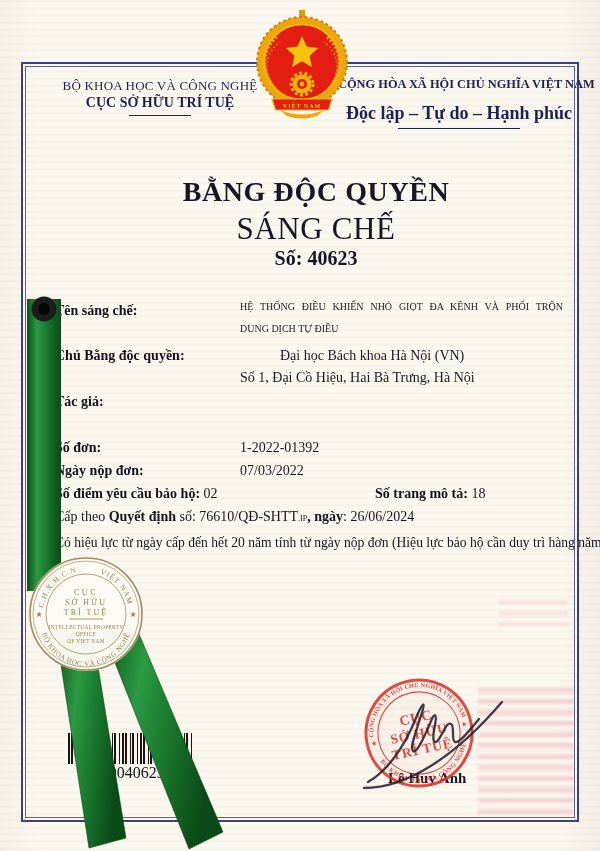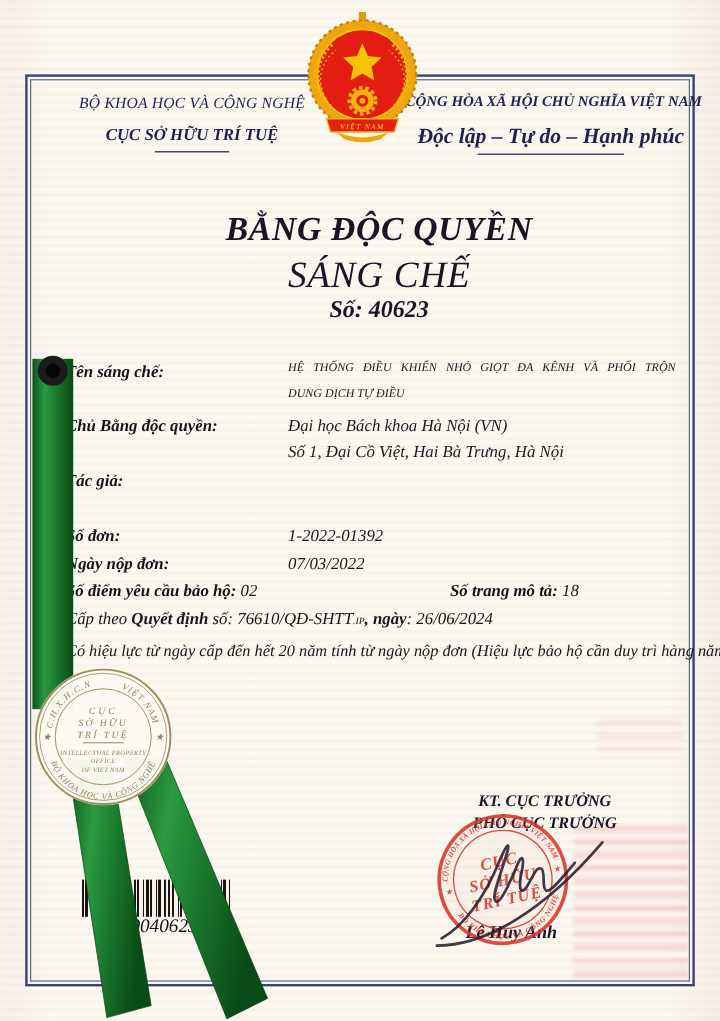--- a/index.html
+++ b/index.html
@@ -4,34 +4,33 @@
 <style>
   html,body{margin:0;padding:0;}
   #page{
     position:relative; width:600px; height:851px; overflow:hidden;
     background-color:#fcf9f1;
     background-image:
       linear-gradient(90deg, rgba(214,192,182,.14), rgba(255,255,255,0) 7%, rgba(255,255,255,0) 93%, rgba(214,192,182,.20)),
       repeating-linear-gradient(180deg, rgba(236,222,214,.22) 0 3px, rgba(255,255,255,0) 3px 7px);
     font-family:"Liberation Serif","DejaVu Serif",serif;
     color:#17141c;
-    font-style:italic;
   }
   .abs{position:absolute; line-height:1.15; white-space:nowrap;}
   
   #frame{
     position:absolute; left:25px; top:66px; right:25px; bottom:33px;
     border:1px solid #5a6198;
     box-shadow:0 0 0 2px #fbf8f0, 0 0 0 4px #39417e;
   }
   
   .hdr{color:#1c2150; text-align:center;}
   #hdr-left{left:46px; top:79px; width:228px;}
   #hdr-left .l1{font-size:13px; letter-spacing:.2px;}
-  #hdr-left .l2{font-size:14px; font-weight:700; margin-top:12px;}
+  #hdr-left .l2{font-size:14px; font-weight:700; margin-top:1px;}
   #hdr-right{left:338px; top:77px; width:242px;}
   #hdr-right .l1{font-size:12.4px; font-weight:700;}
   #hdr-right .l2{font-size:18px; font-weight:700; margin-top:12px;}
   .rule{border-top:1.6px solid #1c2150; margin:4px auto 0;}
   #hdr-left .rule{width:62px;}
   #hdr-right .rule{width:122px;}
   
   .title{left:37px; width:558px; text-align:center; color:#181526;}
   #title1{top:176px; font-size:28px; font-weight:700; letter-spacing:.6px;}
   #title2{top:211px; font-size:31px; letter-spacing:.6px;}
@@ -97,22 +96,22 @@
 
   <div id="title1" class="abs title">BẰNG ĐỘC QUYỀN</div>
   <div id="title2" class="abs title">SÁNG CHẾ</div>
   <div id="title3" class="abs title">Số: 40623</div>
 
   <div class="abs flabel" style="top:303px;">Tên sáng chế:</div>
   <div id="inv-l1" class="abs fval caps" style="top:301px;">HỆ THỐNG ĐIỀU KHIỂN NHỎ GIỌT ĐA KÊNH VÀ PHỐI TRỘN</div>
   <div class="abs fval caps" style="top:323px;">DUNG DỊCH TỰ ĐIỀU</div>
 
   <div class="abs flabel" style="top:348px;">Chủ Bằng độc quyền:</div>
-  <div class="abs fval" style="top:348px;">Đại học Bách khoa Hà Nội (VN)</div>
-  <div class="abs fval" style="top:370px;">Số 1, Đại Cồ Việt, Hai Bà Trưng, Hà Nội</div>
+  <div class="abs fval" style="top:348px;margin-left:40px;">Đại học Bách khoa Hà Nội (VN)</div>
+  <div class="abs fval" style="top:370px;">Số 1, Đại Cồ Hiệu, Hai Bà Trưng, Hà Nội</div>
 
   <div class="abs flabel" style="top:394px;">Tác giả:</div>
 
   <div class="abs flabel" style="top:440px;">Số đơn:</div>
   <div class="abs fval" style="top:440px;">1-2022-01392</div>
 
   <div class="abs flabel" style="top:463px;">Ngày nộp đơn:</div>
   <div class="abs fval" style="top:463px;">07/03/2022</div>
 
   <div class="abs" style="left:55px; top:486px; font-size:14px;">
@@ -180,24 +179,20 @@
     <text x="108" y="64" font-size="8" fill="#94805a" text-anchor="middle">★</text>
     <text x="61" y="42" font-size="8" fill="#94805a" text-anchor="middle" letter-spacing="2.5">CỤC</text>
     <text x="61" y="52" font-size="8" fill="#94805a" text-anchor="middle" letter-spacing="2">SỞ HỮU</text>
     <text x="61" y="62" font-size="8" fill="#94805a" text-anchor="middle" letter-spacing="2">TRÍ TUỆ</text>
     <line x1="44" y1="66" x2="78" y2="66" stroke="#94805a" stroke-width=".8"></line>
     <text x="61" y="76" font-size="5.4" fill="#94805a" text-anchor="middle" letter-spacing=".3">INTELLECTUAL PROPERTY</text>
     <text x="61" y="83" font-size="5.4" fill="#94805a" text-anchor="middle" letter-spacing=".3">OFFICE</text>
     <text x="61" y="90" font-size="5.4" fill="#94805a" text-anchor="middle" letter-spacing=".3">OF VIET NAM</text>
   </svg>
 
-  <div id="sig-block" class="abs">
-    <div>KT. CỤC TRƯỞNG</div>
-    <div>PHÓ CỤC TRƯỞNG</div>
-  </div>
   <div id="sig-name" class="abs">Lê Huy Anh</div>
 
   <svg class="overlay" style="left:352px; top:666px; z-index:5; opacity:.88;" width="134" height="134" viewBox="0 0 134 134">
     <defs>
       <path id="rsTop" d="M 21,67 A 46,46 0 0 1 113,67"></path>
       <path id="rsBot" d="M 20.5,70 A 46.5,46.5 0 0 0 113.5,70"></path>
     </defs>
     <g transform="rotate(-12 67 67)">
       <circle cx="67" cy="67" r="53" fill="rgba(219,78,60,.05)" stroke="#d8352b" stroke-width="3"></circle>
       <circle cx="67" cy="67" r="41" fill="none" stroke="#d8352b" stroke-width="1.1"></circle>

